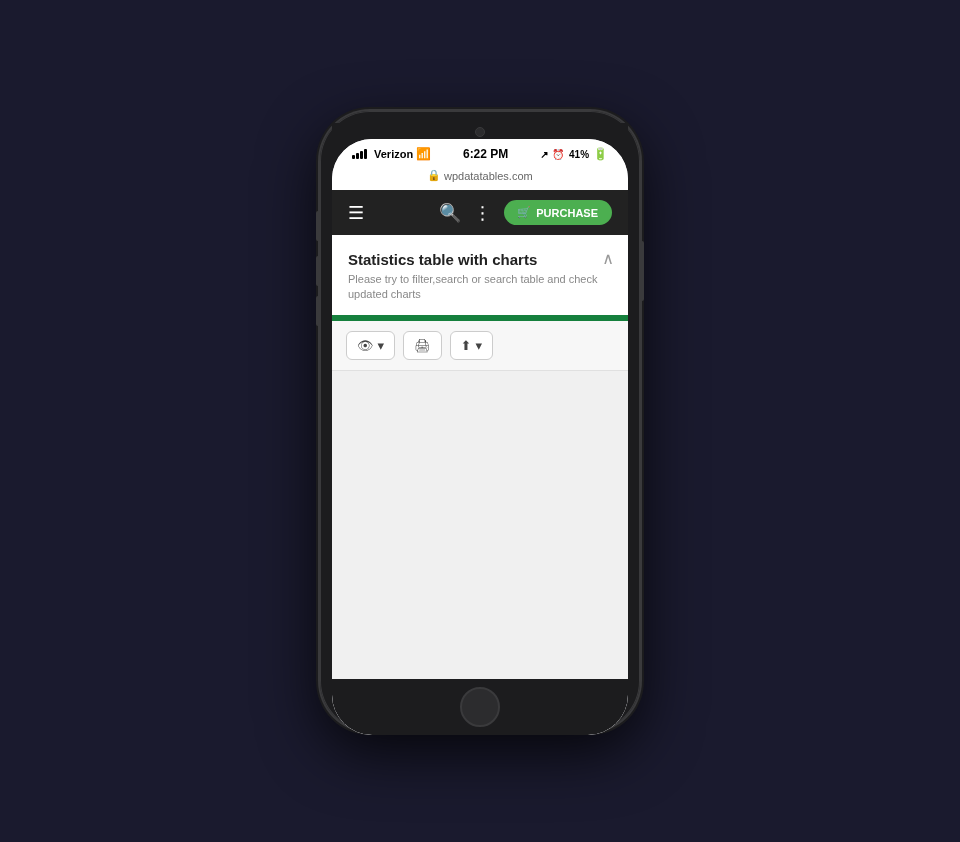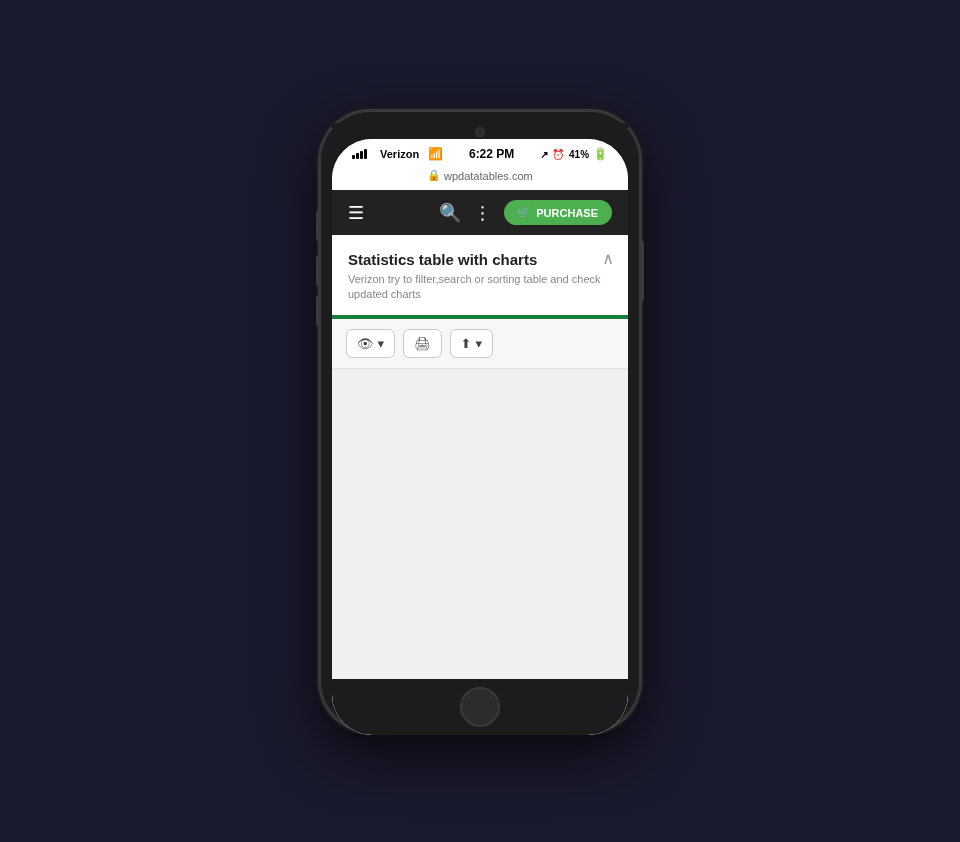--- a/index.html
+++ b/index.html
@@ -64,21 +64,21 @@
       background: #fff;
       display: flex;
       justify-content: space-between;
       align-items: center;
       padding: 8px 20px 4px;
       font-size: 11px;
       font-weight: 600;
       color: #000;
       flex-shrink: 0;
     }
-    .status-left { display: flex; align-items: center; gap: 9px; }
+    .status-left { display: flex; align-items: center; gap: 3px; }
     .status-center { font-weight: 600; font-size: 12px; }
     .status-right { display: flex; align-items: center; gap: 4px; font-size: 10px; }
 
     
     .signal-bars { display: flex; align-items: flex-end; gap: 1px; }
     .signal-bars span {
       width: 3px;
       background: #000;
       border-radius: 1px;
     }
@@ -125,21 +125,21 @@
     .page-content {
       flex: 1;
       background: #f0f0f0;
       overflow: hidden;
       position: relative;
     }
 
     .section-header {
       background: #fff;
       padding: 16px 16px 12px;
-      border-bottom: 4px solid #15803d;
+      border-bottom: 6px solid #15803d;
       position: relative;
     }
     .section-title {
       font-size: 15px;
       font-weight: 700;
       color: #222;
       margin-bottom: 4px;
     }
     .section-desc {
       font-size: 11px;
@@ -275,21 +275,21 @@
           <span>🛒</span>
           <span>PURCHASE</span>
         </button>
       </div>
     </div>
 
     <div class="page-content">
 
       <div class="section-header">
         <div class="section-title">Statistics table with charts</div>
-        <div class="section-desc">Verizon try to filter,search or sorting table and check updated charts</div>
+        <div class="section-desc">Please try to filter,search or search table and check updated charts</div>
         <div class="collapse-btn">∧</div>
       </div>
 
       <div class="toolbar">
         <button class="tool-btn">
           <span>👁</span>
           <span>▾</span>
         </button>
         <button class="tool-btn">
           <span>🖨</span>

